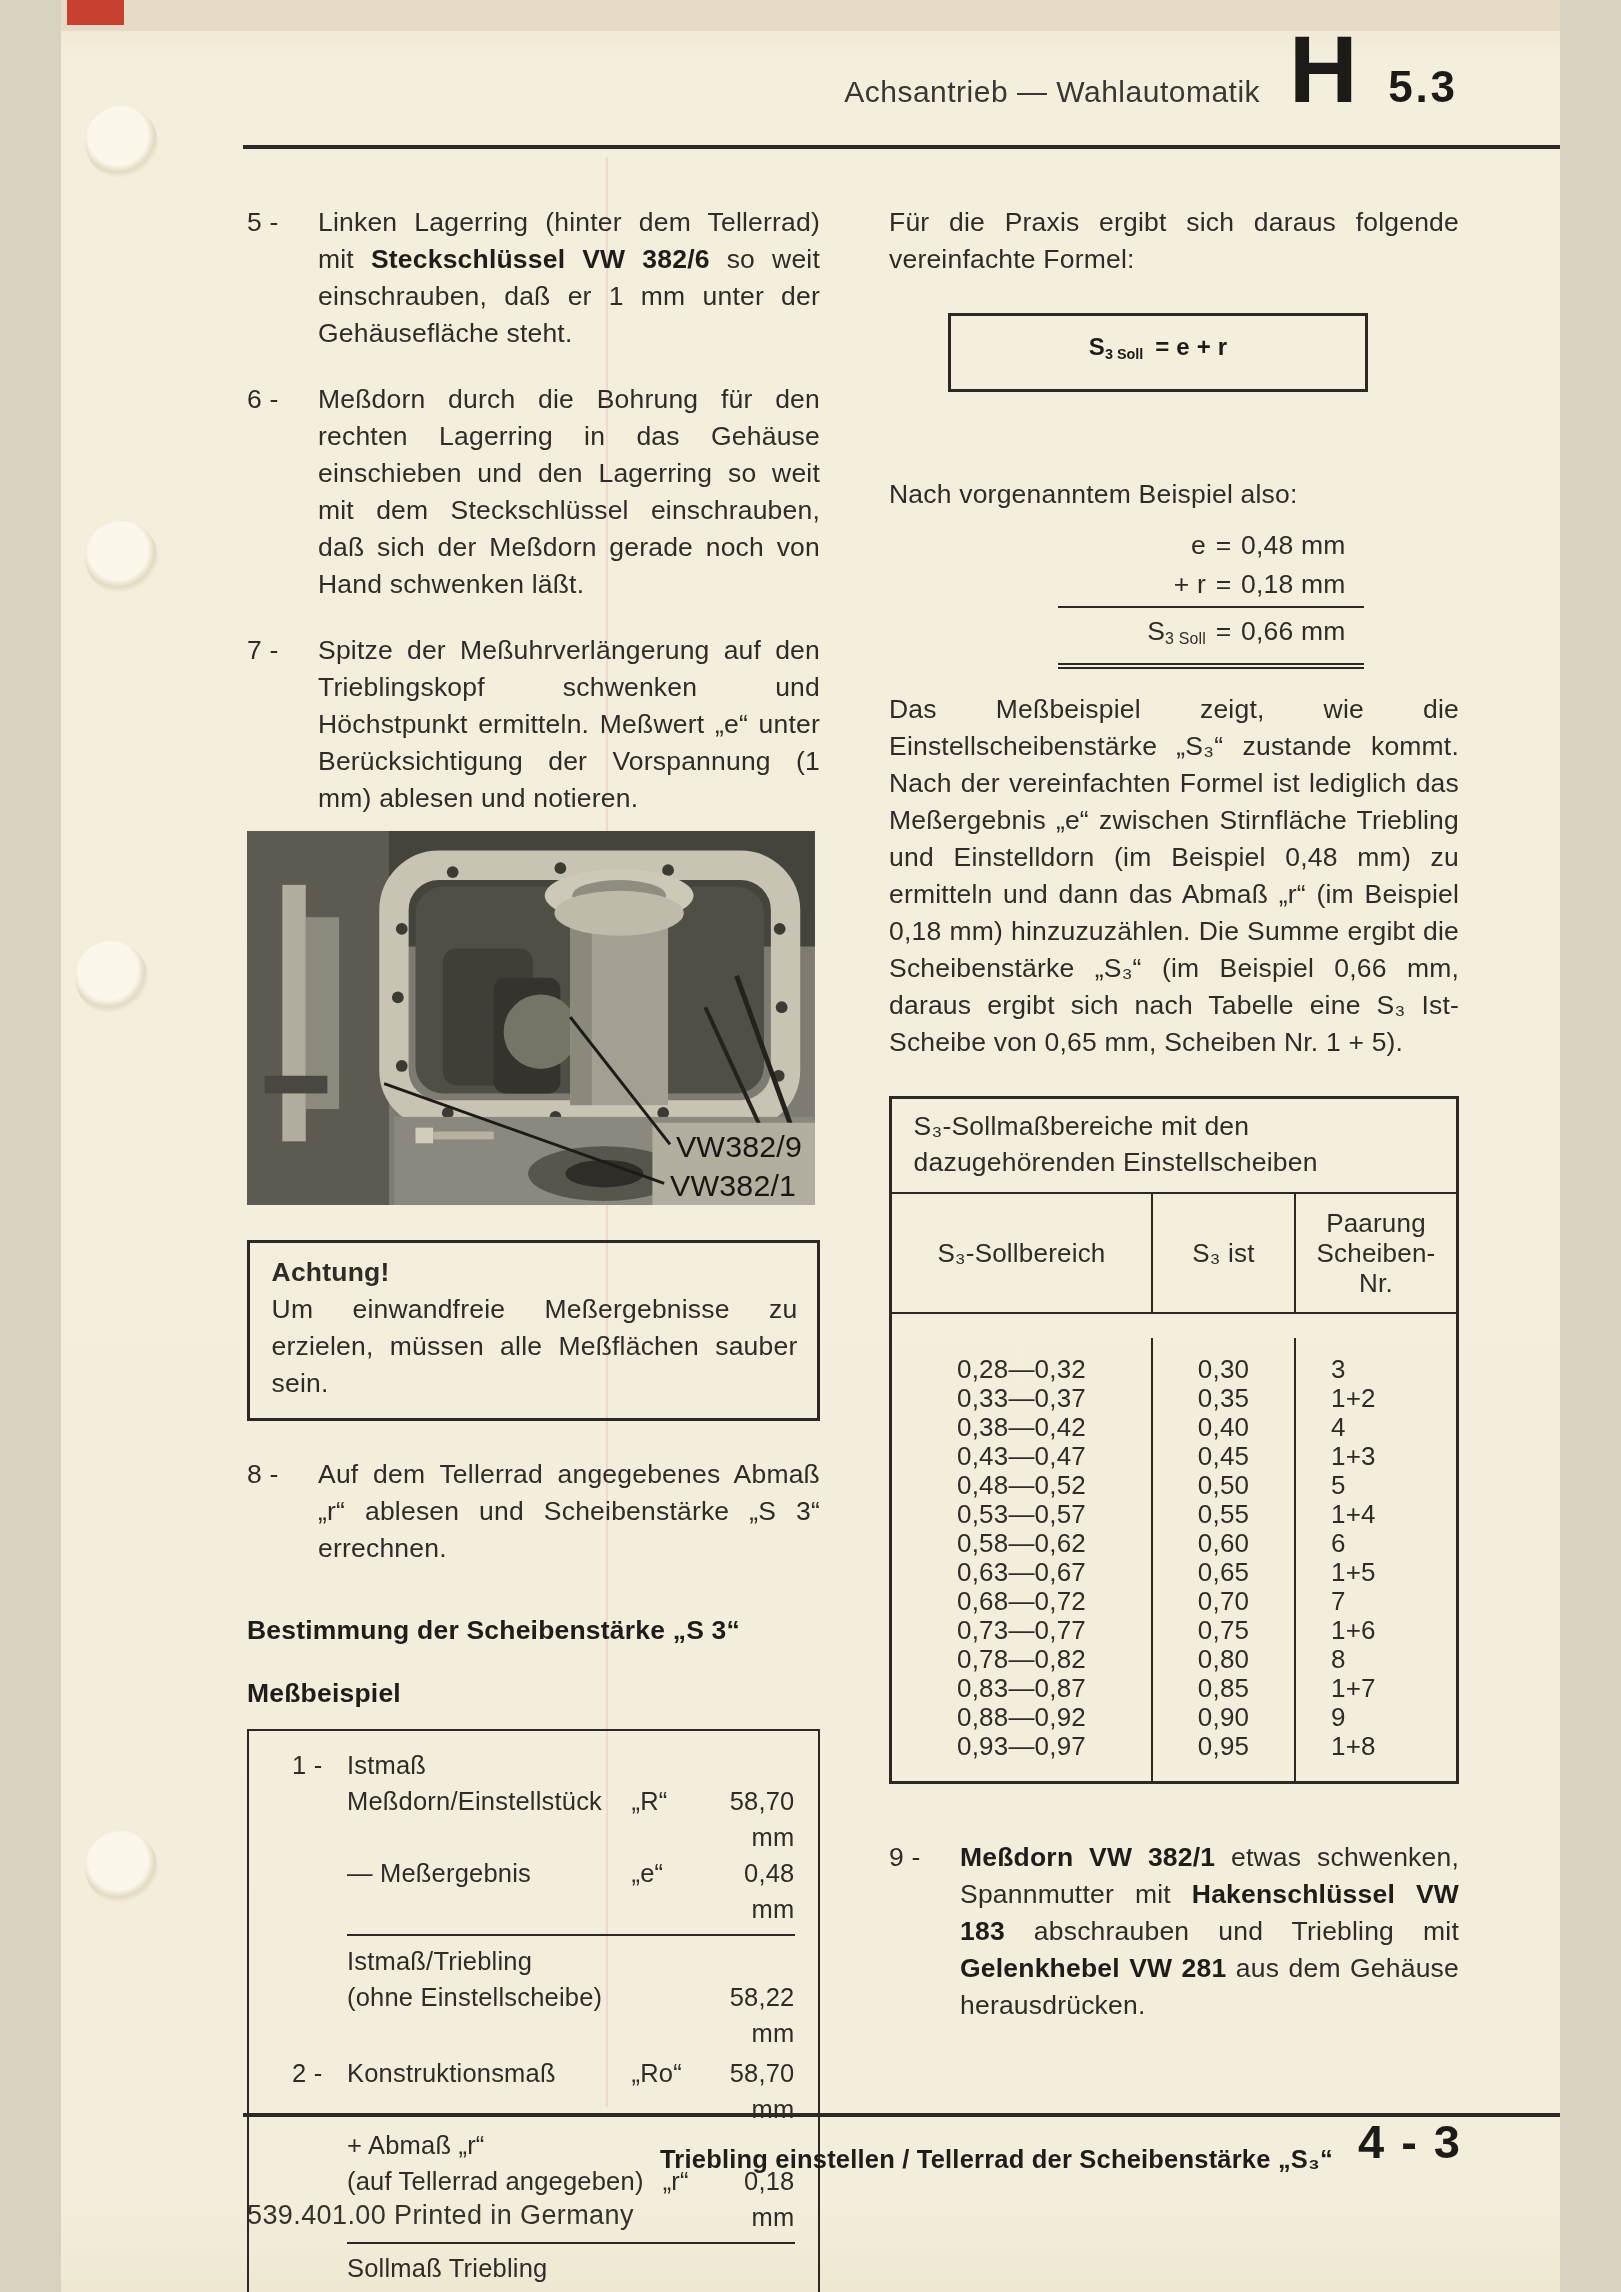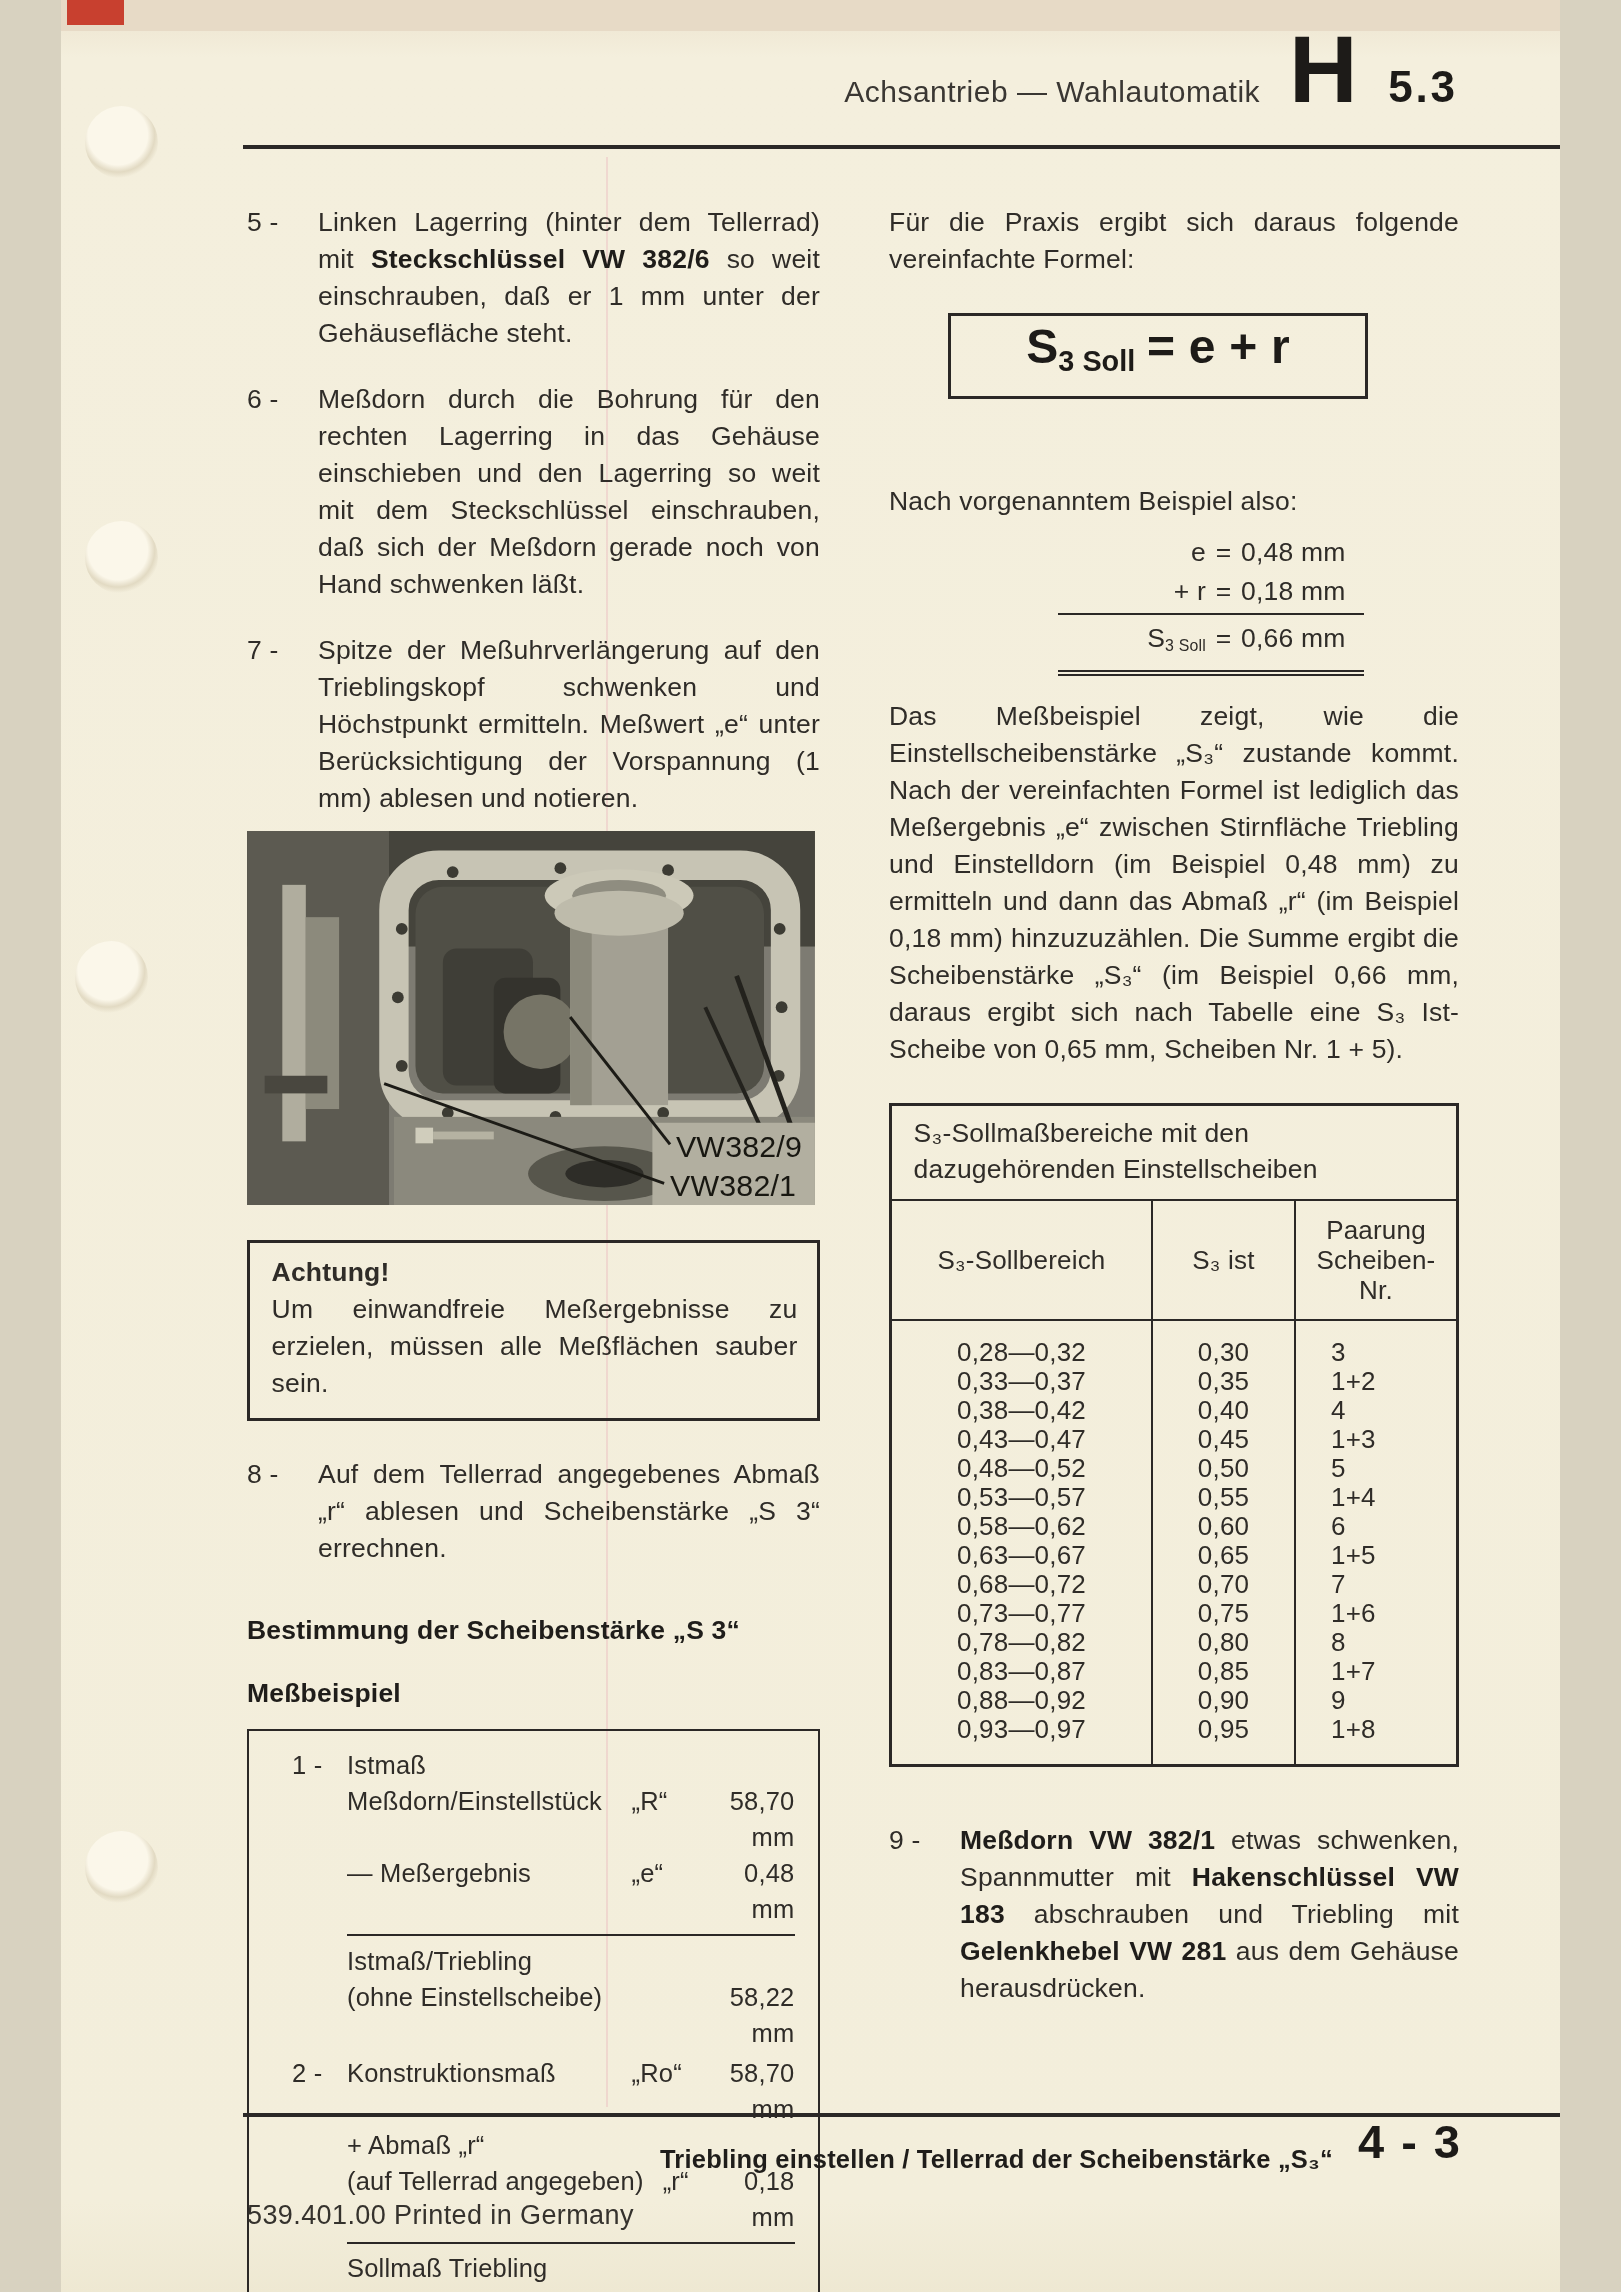--- a/index.html
+++ b/index.html
@@ -66,42 +66,42 @@
   .m-label { white-space:nowrap; }
   .m-grp { margin-left:auto; display:flex; flex:none; }
   .m-code { width:65px; }
   .sq .m-code { width:auto; padding-right:7.8px; }
   .m-val { width:98px; text-align:right; }
   .me-sep { border-top:2.9px solid #2b2826; margin:6.9px 0; }
 
   
   .intro { text-align:justify; }
   .formula-box { margin:35px 0 0 59px; width:420px; border:3.9px solid #2b2826;
-                 padding:11.8px 0 15.7px; text-align:center; font-weight:700; font-size:48px; color:#1d1b18; }
+                 padding:11.8px 0 15.7px; text-align:center; font-weight:700; font-size:24px; color:#1d1b18; }
   .formula-box .sub { font-size:0.6em; vertical-align:-0.28em; letter-spacing:0; }
   .formula-box .rhs { margin-left:11.8px; }
   .example-lead { margin-top:84px; }
   .calc { margin:13.7px 0 0 169px; width:306px; font-size:26.5px; }
   .calc-row { display:grid; grid-template-columns:1fr 35px 123px; line-height:39px; }
   .calc-lhs { text-align:right; }
   .calc-eq { text-align:center; }
   .calc-val { text-align:left; }
   .calc-row.u2 { border-bottom:2.9px solid #2b2826; padding-bottom:2px; }
   .calc-row.u3 { border-bottom:6.9px double #2b2826; padding:3.9px 0 4.9px; }
   .calc .sub { font-size:0.6em; vertical-align:-0.25em; }
   .para { margin-top:21.6px; text-align:justify; }
 
   
   .stable { margin-top:35px; border:3.9px solid #2b2826; }
   .stable-caption { padding:9.8px 21.6px 11.8px; border-bottom:2.9px solid #2b2826; line-height:36px; }
   .sheader { display:grid; grid-template-columns:261px 143px 1fr; border-bottom:2.9px solid #2b2826; font-size:26px; }
   .sheader > div { display:flex; align-items:center; justify-content:center; text-align:center;
                    padding:13.7px 3.9px; line-height:30px; }
   .sheader > div:nth-child(1), .sheader > div:nth-child(2) { border-right:2.9px solid #2b2826; }
-  .sdata { display:grid; grid-template-columns:261px 143px 1fr; }
+  .sdata { display:grid; grid-template-columns:261px 143px 1fr;margin-top:24px; }
   .scol { padding:17.6px 0 19.6px; }
   .scol.c1, .scol.c2 { border-right:2.9px solid #2b2826; }
   .scell { line-height:29px; font-size:26px; text-align:center; }
   .scol.c3 .scell { text-align:left; padding-left:35px; }
   .snote { border-top:2.9px solid #2b2826; padding:13.7px 23.5px 17.6px; text-align:justify; }
 
   .step9 { margin-top:55px; }
 
   
   .footer-title { position:absolute; top:2141px; right:227px; font-weight:700; font-size:25.5px; color:#1f1d1a; }

